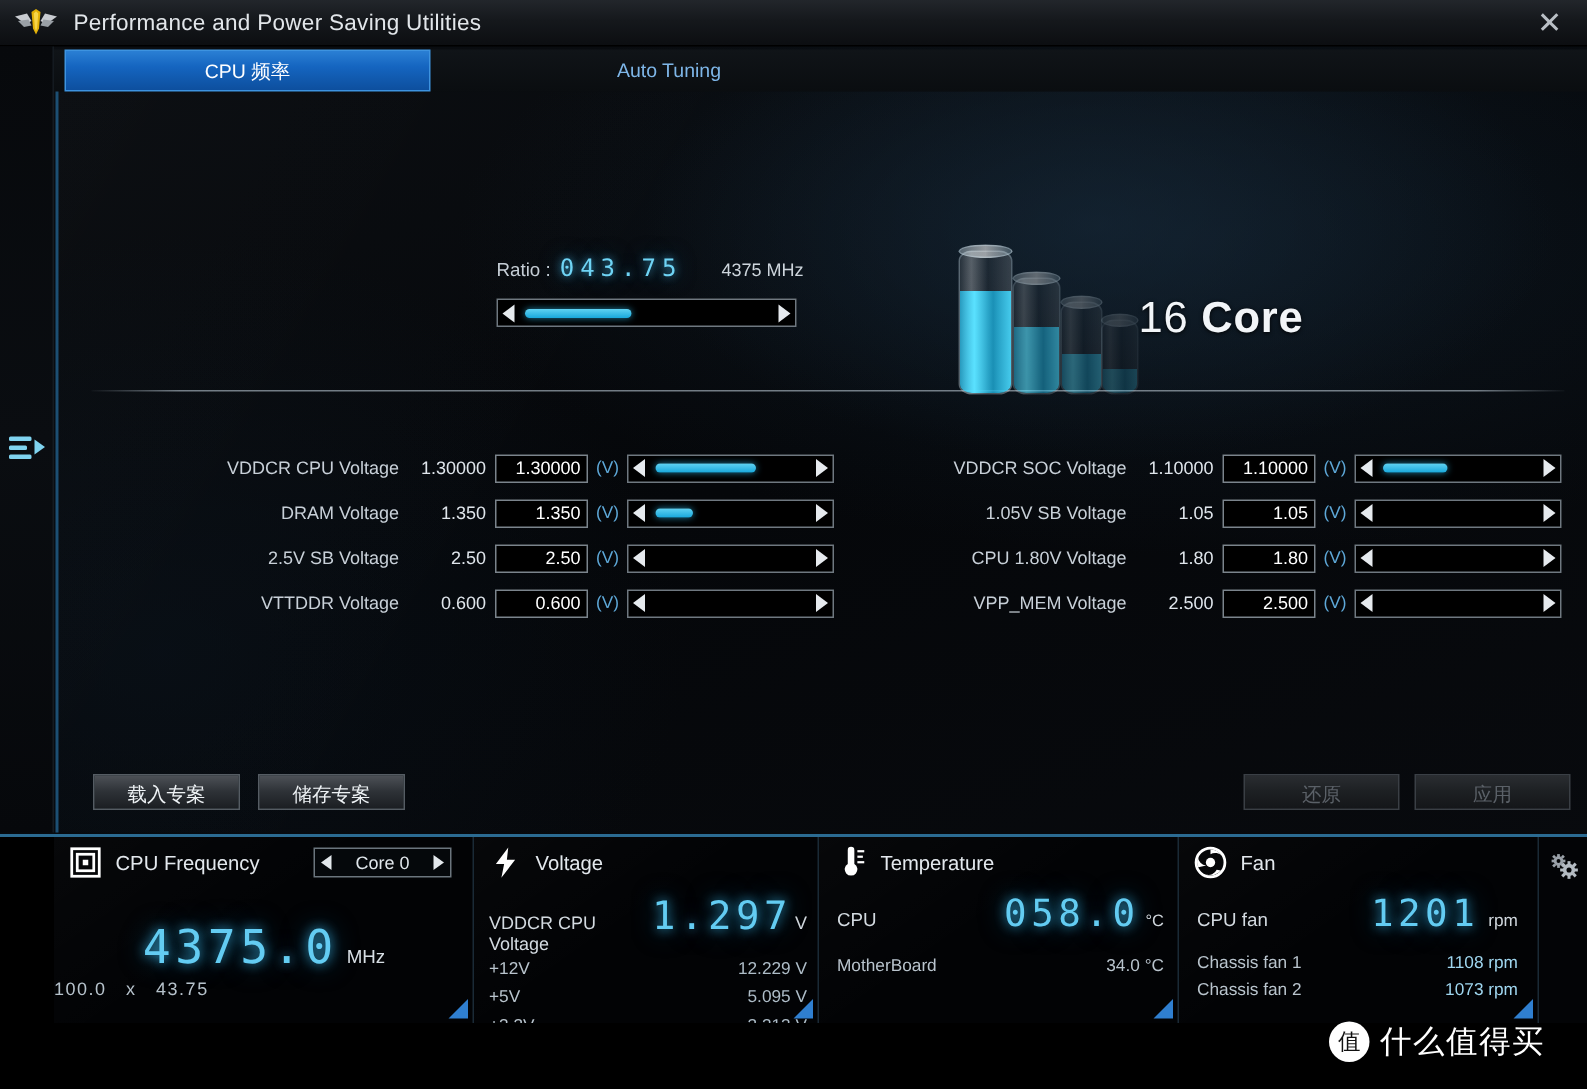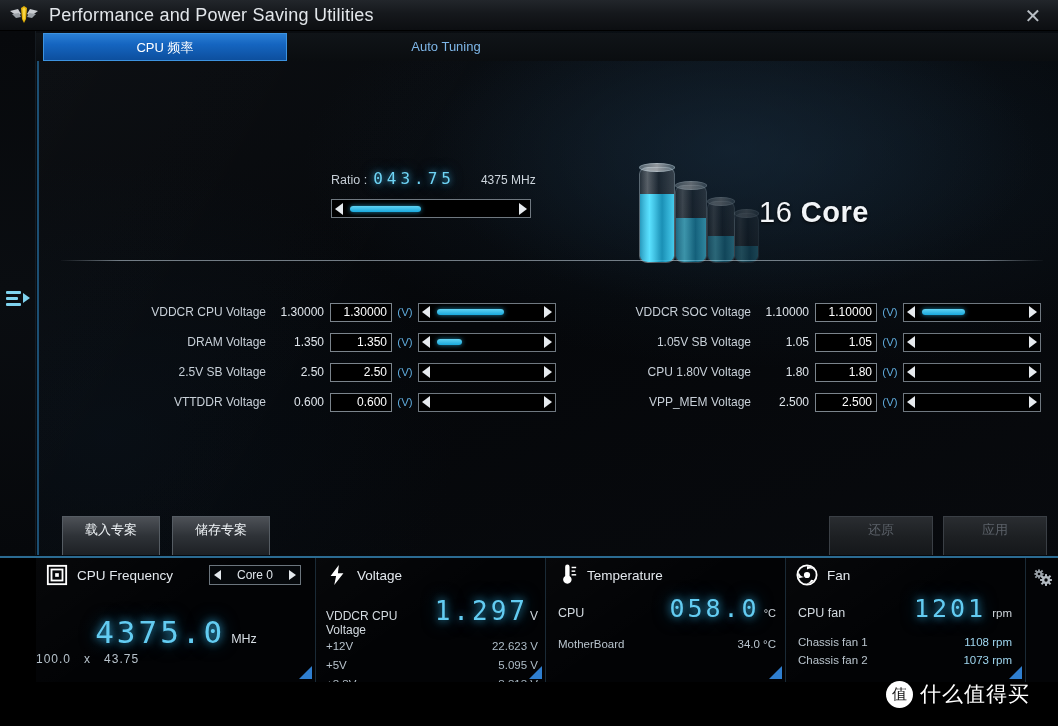--- a/index.html
+++ b/index.html
@@ -20,21 +20,21 @@
 
   
   #titlebar {
     position: absolute; left:0; top:0; width:1058px; height:31px;
     background: linear-gradient(180deg, #22262b 0%, #15181c 45%, #0c0e11 100%);
     border-bottom: 1px solid #000;
     display: flex; align-items: center;
   }
   #tuf-logo { width: 30px; height: 22px; margin-left: 9px; flex: 0 0 auto; }
   #title-text {
-    margin-left: 10px; font-size: 18px; color: #e2e6ea; letter-spacing: .2px; text-align: center;
+    margin-left: 10px; font-size: 15px; color: #e2e6ea; letter-spacing: .2px; text-align: center;
   }
   #close-btn {
     position:absolute; right: 6px; top: 2px; width: 38px; height: 27px;
     display:flex; align-items:center; justify-content:center;
     color:#b9bfc5; font-size: 20px; line-height:1; cursor:pointer;
   }
 
   
   #left-rail {
     position:absolute; left:0; top:31px; width:36px; height:524px;
@@ -159,21 +159,21 @@
     width:62px; height:19px; background:#000; border:1px solid #7b848c;
     color:#ffffff; font-size:12px; text-align:right; padding-right:4px; line-height:17px;
     font-family:"Liberation Sans",sans-serif;
   }
   .vrow .unit  { width:26px; text-align:center; font-size:11.5px; color:#5ea8d8; }
   .vrow .slider { width:138px; }
 
   
   #actions { position:absolute; left:0; top:455px; width:1021px; height:30px; }
   .btn {
-    position:absolute; top:0; height:42px; line-height:25px; text-align:center;
+    position:absolute; top:0; height:24px; line-height:25px; text-align:center;
     font-size:13px; border:1px solid #555c63; cursor:pointer; user-select:none;
   }
   .btn.enabled {
     background:linear-gradient(180deg,#4d5157 0%,#2e3237 48%,#1b1e22 100%);
     color:#eef2f5;
   }
   .btn.disabled {
     background:linear-gradient(180deg,#2a2d31 0%,#1d2023 48%,#141619 100%);
     color:#5b6168; border-color:#3a3f45; cursor:default;
   }
@@ -493,21 +493,21 @@
         <div class="t">Voltage</div>
       </div>
       <div id="volt-main">
         <span class="n">VDDCR CPU Voltage</span>
         <span class="big">1.297</span>
           <span class="u">V</span>
       </div>
       <div class="vlist" id="volt-rails">
           <div class="sub-row">
             <span>+12V</span>
-            <span class="val">22.623  V</span>
+            <span class="val">12.229  V</span>
           </div>
           <div class="sub-row">
             <span>+5V</span>
             <span class="val">5.095  V</span>
           </div>
           <div class="sub-row">
             <span>+3.3V</span>
             <span class="val">3.313  V</span>
           </div>
         </div>

